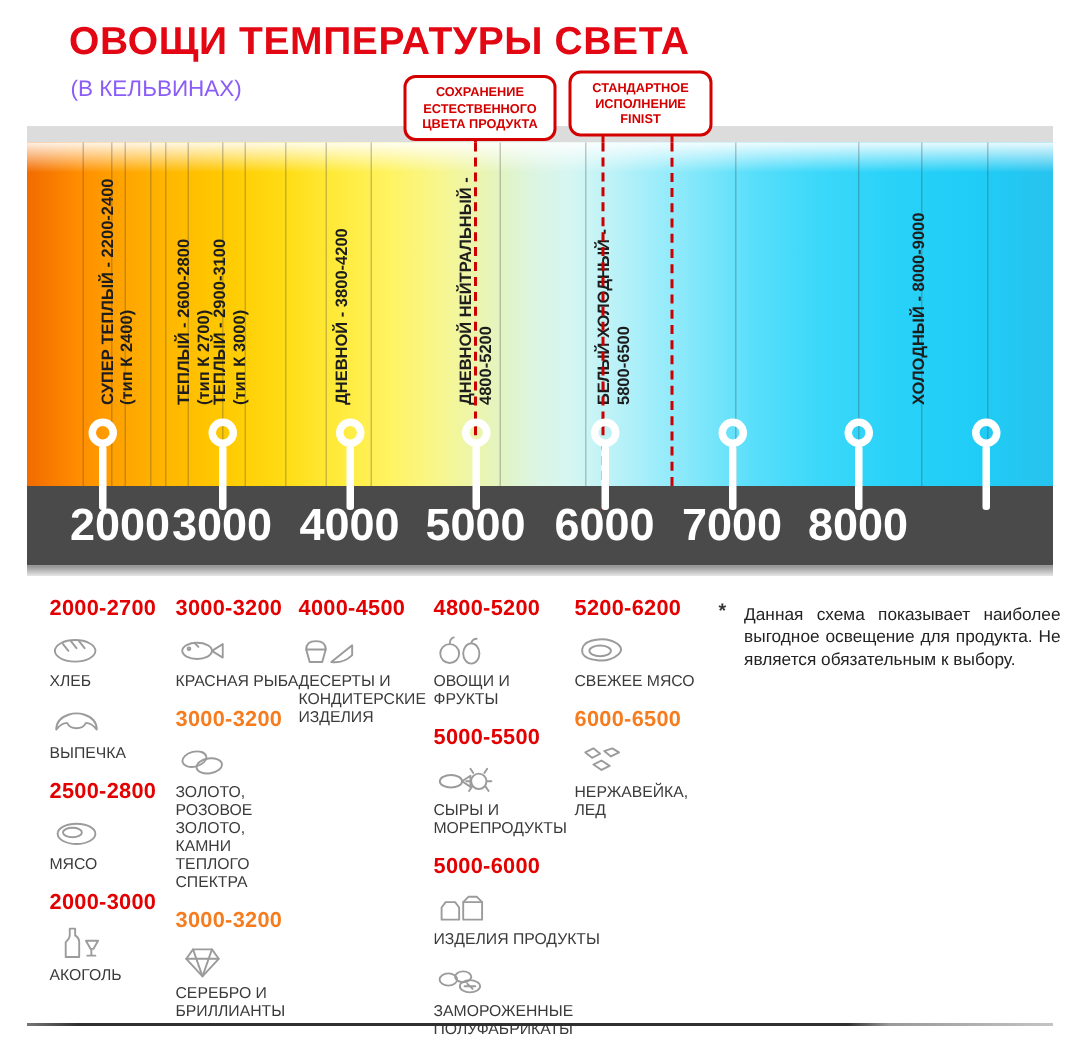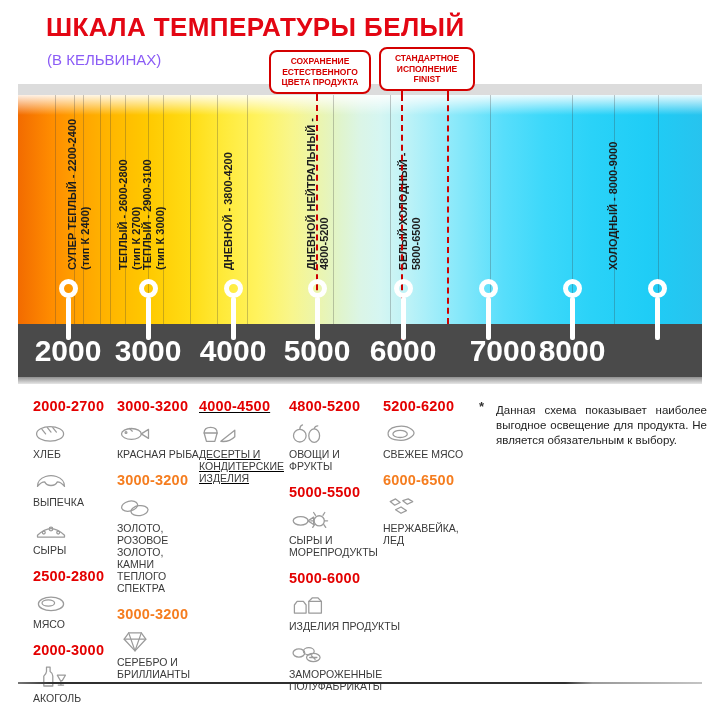--- a/index.html
+++ b/index.html
@@ -44,21 +44,21 @@
   .axis-shadow{position:absolute;left:18px;top:377px;width:684px;height:7px;
           background:linear-gradient(to bottom,#8f8f8f,#e6e6e6);}
   .tick{position:absolute;top:334px;width:100px;margin-left:-50px;text-align:center;
         font-size:30px;line-height:34px;font-weight:bold;color:#fff;z-index:5;}
   .marker-stem{position:absolute;top:297px;height:43px;width:5px;background:#fff;
         border-radius:2px;z-index:6;}
   .marker-circle{position:absolute;top:279px;width:9px;height:9px;border:5px solid #fff;
         border-radius:50%;background:transparent;z-index:6;}
 
   .col{position:absolute;top:398px;}
-  #col1{left:33px;width:80px;} #col2{left:117px;width:86px;} #col3{left:199px;width:92px;text-decoration:underline;}
+  #col1{left:33px;width:80px;} #col2{left:117px;width:86px;} #col3{left:199px;width:92px;}
   #col4{left:289px;width:96px;} #col5{left:383px;width:90px;}
   .range{font-size:14.5px;font-weight:bold;margin:0 0 6px 0;letter-spacing:.2px;}
   .red{color:#e30000;} .orange{color:#f57d1f;}
   .section{margin-bottom:12px;}
   .item{margin-bottom:8px;}
   .item .icon{display:block;height:26px;}
   .item .lbl{display:block;font-size:10.5px;line-height:12px;color:#3a3a3a;margin-top:2px;}
   .nowrap{white-space:nowrap;}
   svg.ic{stroke:#9b9b9b;fill:none;stroke-width:1.4;stroke-linecap:round;stroke-linejoin:round;}
 
@@ -67,21 +67,21 @@
   .note p{margin:4px;font-size:11.5px;line-height:15px;color:#222;text-align:justify;}
 
   .bottom-line{position:absolute;left:18px;top:682px;width:684px;height:2px;
       background:linear-gradient(to right,#777 0%,#2f2f2f 5%,#2f2f2f 80%,#999 84%,#c4c4c4 100%);}
 </style>
 </head>
 <body>
 
 <div class="page">
 
-  <div class="title">ШКАЛА ТЕМПЕРАТУРЫ БЕЛЫЙ</div>
+  <div class="title">ОВОЩИ ТЕМПЕРАТУРЫ СВЕТА</div>
   <div class="subtitle">(В КЕЛЬВИНАХ)</div>
 
   <div class="callout" id="co2">
     <span>СТАНДАРТНОЕ</span>
     <span>ИСПОЛНЕНИЕ</span>
     <span>FINIST</span>
   </div>
   <div class="callout" id="co1">
     <span>СОХРАНЕНИЕ</span>
     <span>ЕСТЕСТВЕННОГО</span>
@@ -139,52 +139,43 @@
     <span>БЕЛЫЙ ХОЛОДНЫЙ -</span>
       <span>5800-6500</span>
     </div>
   <div class="vlabel" style="left:607px">
     <span>ХОЛОДНЫЙ - 8000-9000</span>
     </div>
 
   <div class="axis"></div>
   <div class="axis-shadow"></div>
 
-  <span class="tick" style="left:68px">2000</span>
+  <span class="tick" style="left:80px">2000</span>
   <span class="tick" style="left:148px">3000</span>
   <span class="tick" style="left:233px">4000</span>
   <span class="tick" style="left:317px">5000</span>
   <span class="tick" style="left:403px">6000</span>
-  <span class="tick" style="left:503px">7000</span>
+  <span class="tick" style="left:488px">7000</span>
   <span class="tick" style="left:572px">8000</span>
 
   <div class="col" id="col1">
     <div class="section">
       <div class="range red">2000-2700</div>
       <div class="item">
         <span class="icon"><svg class="ic" width="36" height="26" viewBox="0 0 40 28">
               <ellipse cx="19" cy="15" rx="15" ry="8"></ellipse>
               <path d="M10 10l4 5M16 8l4 5M22 8l4 5"></path>
             </svg></span>
         <span class="lbl">ХЛЕБ</span>
       </div>
       <div class="item">
         <span class="icon"><svg class="ic" width="36" height="26" viewBox="0 0 40 28">
               <path d="M5 20q0-8 9-11q6-2 12 0q9 3 9 11q-4-5-8-5q-2 4-7 4t-7-4q-4 0-8 5z"></path>
             </svg></span>
         <span class="lbl">ВЫПЕЧКА</span>
-      </div>
-      <div class="item">
-        <span class="icon"><svg class="ic" width="36" height="26" viewBox="0 0 40 28">
-              <path d="M5 21Q20 6 35 21l0 2L5 23z"></path>
-              <circle cx="12" cy="18" r="1.6"></circle>
-              <circle cx="20" cy="14" r="2"></circle>
-              <circle cx="28" cy="18" r="1.6"></circle>
-            </svg></span>
-        <span class="lbl">СЫРЫ</span>
       </div>
     </div>
     <div class="section">
       <div class="range red">2500-2800</div>
       <div class="item">
         <span class="icon"><svg class="ic" width="36" height="26" viewBox="0 0 40 28">
               <ellipse cx="20" cy="15" rx="14" ry="7.5"></ellipse>
               <ellipse cx="17" cy="14" rx="7" ry="3.5"></ellipse>
             </svg></span>
         <span class="lbl">МЯСО</span>

